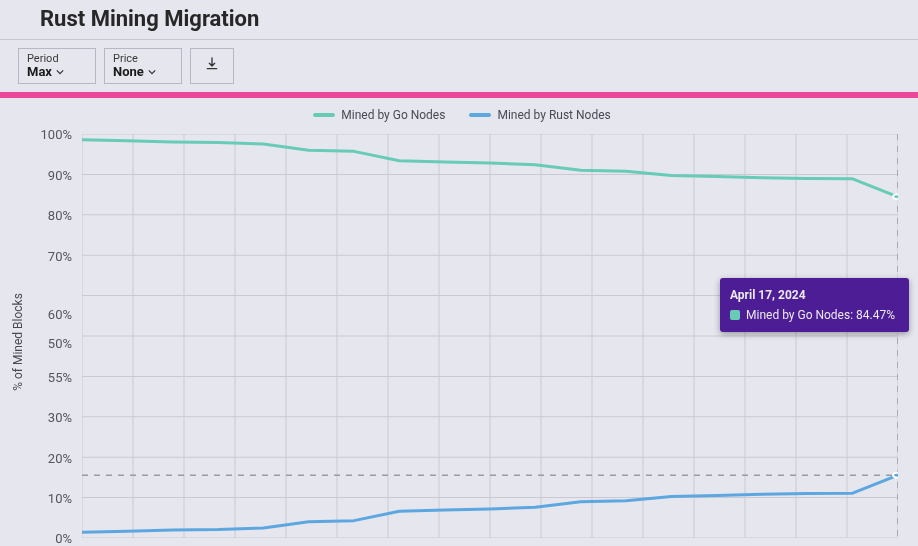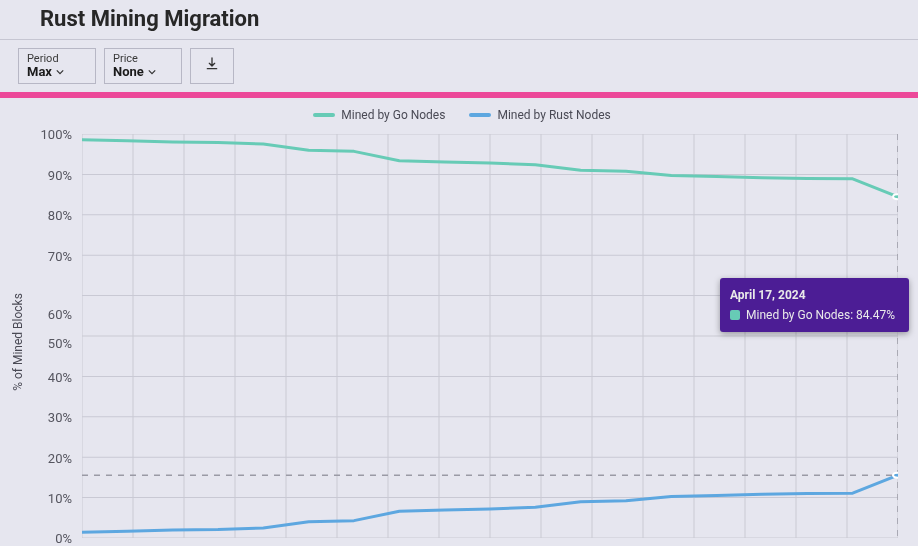--- a/index.html
+++ b/index.html
@@ -217,21 +217,21 @@
   </div>
 
   <div class="chart-area">
     <div class="ylabel">% of Mined Blocks</div>
 
     <div class="yticks" id="yticks">
           <div class="ytick" style="top: 100%;">0%</div>
           <div class="ytick" style="top: 90%;">10%</div>
           <div class="ytick" style="top: 80%;">20%</div>
           <div class="ytick" style="top: 70%;">30%</div>
-          <div class="ytick" style="top: 60%;">40%</div>
+          <div class="ytick" style="top: 60%;">55%</div>
           <div class="ytick" style="top: 50%; margin-top: 7px;">50%</div>
           <div class="ytick" style="top: 40%; margin-top: 18px;">60%</div>
           <div class="ytick" style="top: 30%;">70%</div>
           <div class="ytick" style="top: 20%;">80%</div>
           <div class="ytick" style="top: 10%;">90%</div>
           <div class="ytick" style="top: 0%;">100%</div>
         </div>
 
     <div class="plot">
       <svg id="plot-svg" viewBox="0 0 1000 1000" preserveAspectRatio="none">

